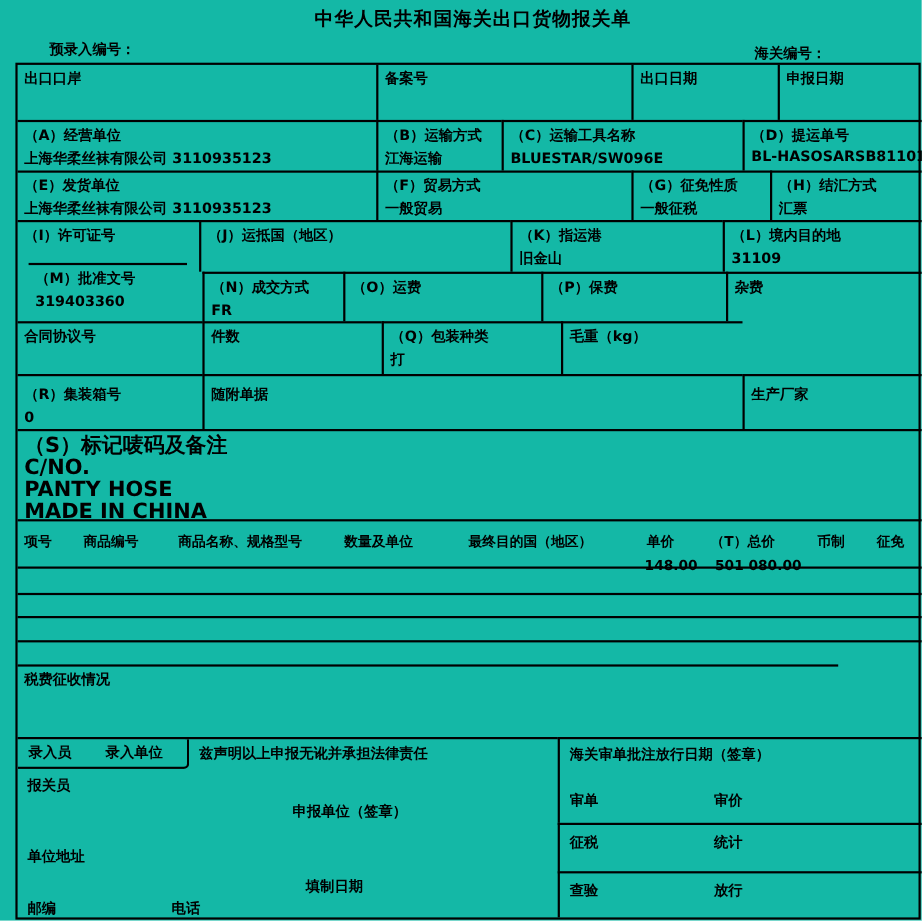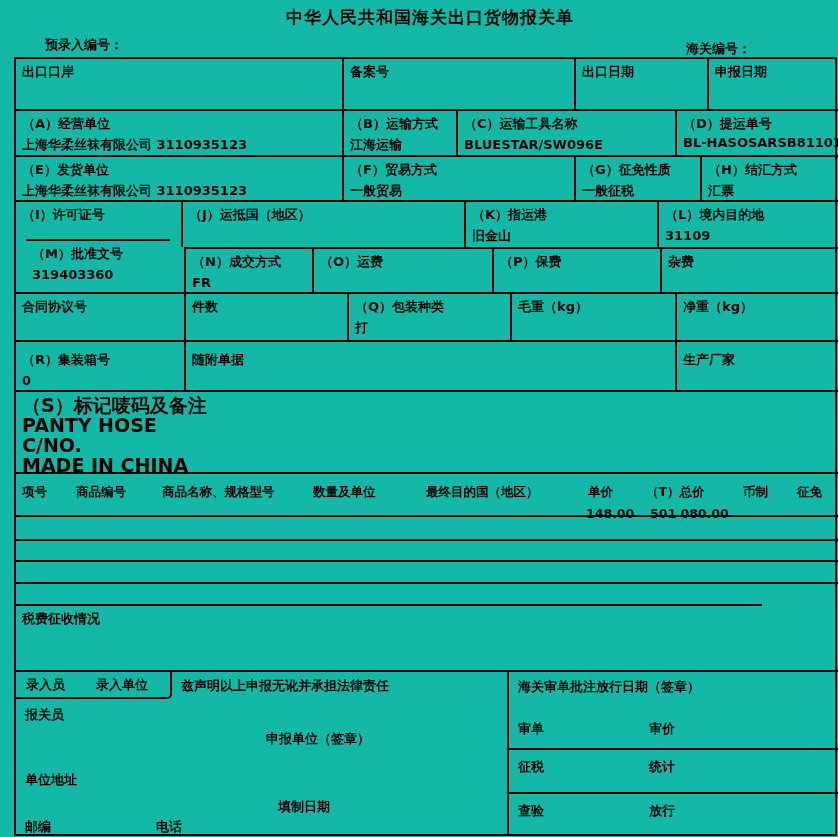--- a/index.html
+++ b/index.html
@@ -147,39 +147,36 @@
     <div class="cell" style="left:168px;top:233px;width:163px;height:48px;">
       <div class="lbl">件数</div>
     </div>
     <div class="cell" style="left:331px;top:233px;width:163px;height:48px;">
       <div class="lbl">（Q）包装种类</div>
       <div class="val">打</div>
     </div>
     <div class="cell" style="left:494px;top:233px;width:165px;height:48px;">
       <div class="lbl">毛重（kg）</div>
     </div>
-    <div class="cell" style="left:659px;top:233px;width:163px;height:48px;">
-      <div class="lbl">净重（kg）</div>
-    </div>
 
     <div class="cell no-l" style="left:0;top:281px;width:168px;height:50px;">
       <div class="lbl" style="margin-top:5px;">（R）集装箱号</div>
       <div class="val">0</div>
     </div>
     <div class="cell" style="left:168px;top:281px;width:491px;height:50px;">
       <div class="lbl" style="margin-top:5px;">随附单据</div>
     </div>
     <div class="cell" style="left:659px;top:281px;width:163px;height:50px;">
       <div class="lbl" style="margin-top:5px;">生产厂家</div>
     </div>
 
     <div class="cell no-l" style="left:0;top:331px;width:822px;height:82px;padding-top:3px;">
       <div class="marks-line">（S）标记唛码及备注</div>
+      <div class="marks-line">C/NO.</div>
       <div class="marks-line">PANTY HOSE</div>
-      <div class="marks-line">C/NO.</div>
       <div class="marks-line">MADE IN CHINA</div>
     </div>
 
     <div class="cell no-l items-cell" style="left:0;top:413px;width:822px;height:43px;">
       <span style="left:6px;top:9px;">项号</span>
       <span style="left:60px;top:9px;">商品编号</span>
       <span style="left:146px;top:9px;">商品名称、规格型号</span>
       <span style="left:297px;top:9px;">数量及单位</span>
       <span style="left:410px;top:9px;">最终目的国（地区）</span>
       <span style="left:572px;top:9px;text-align:center;">单价</span>

